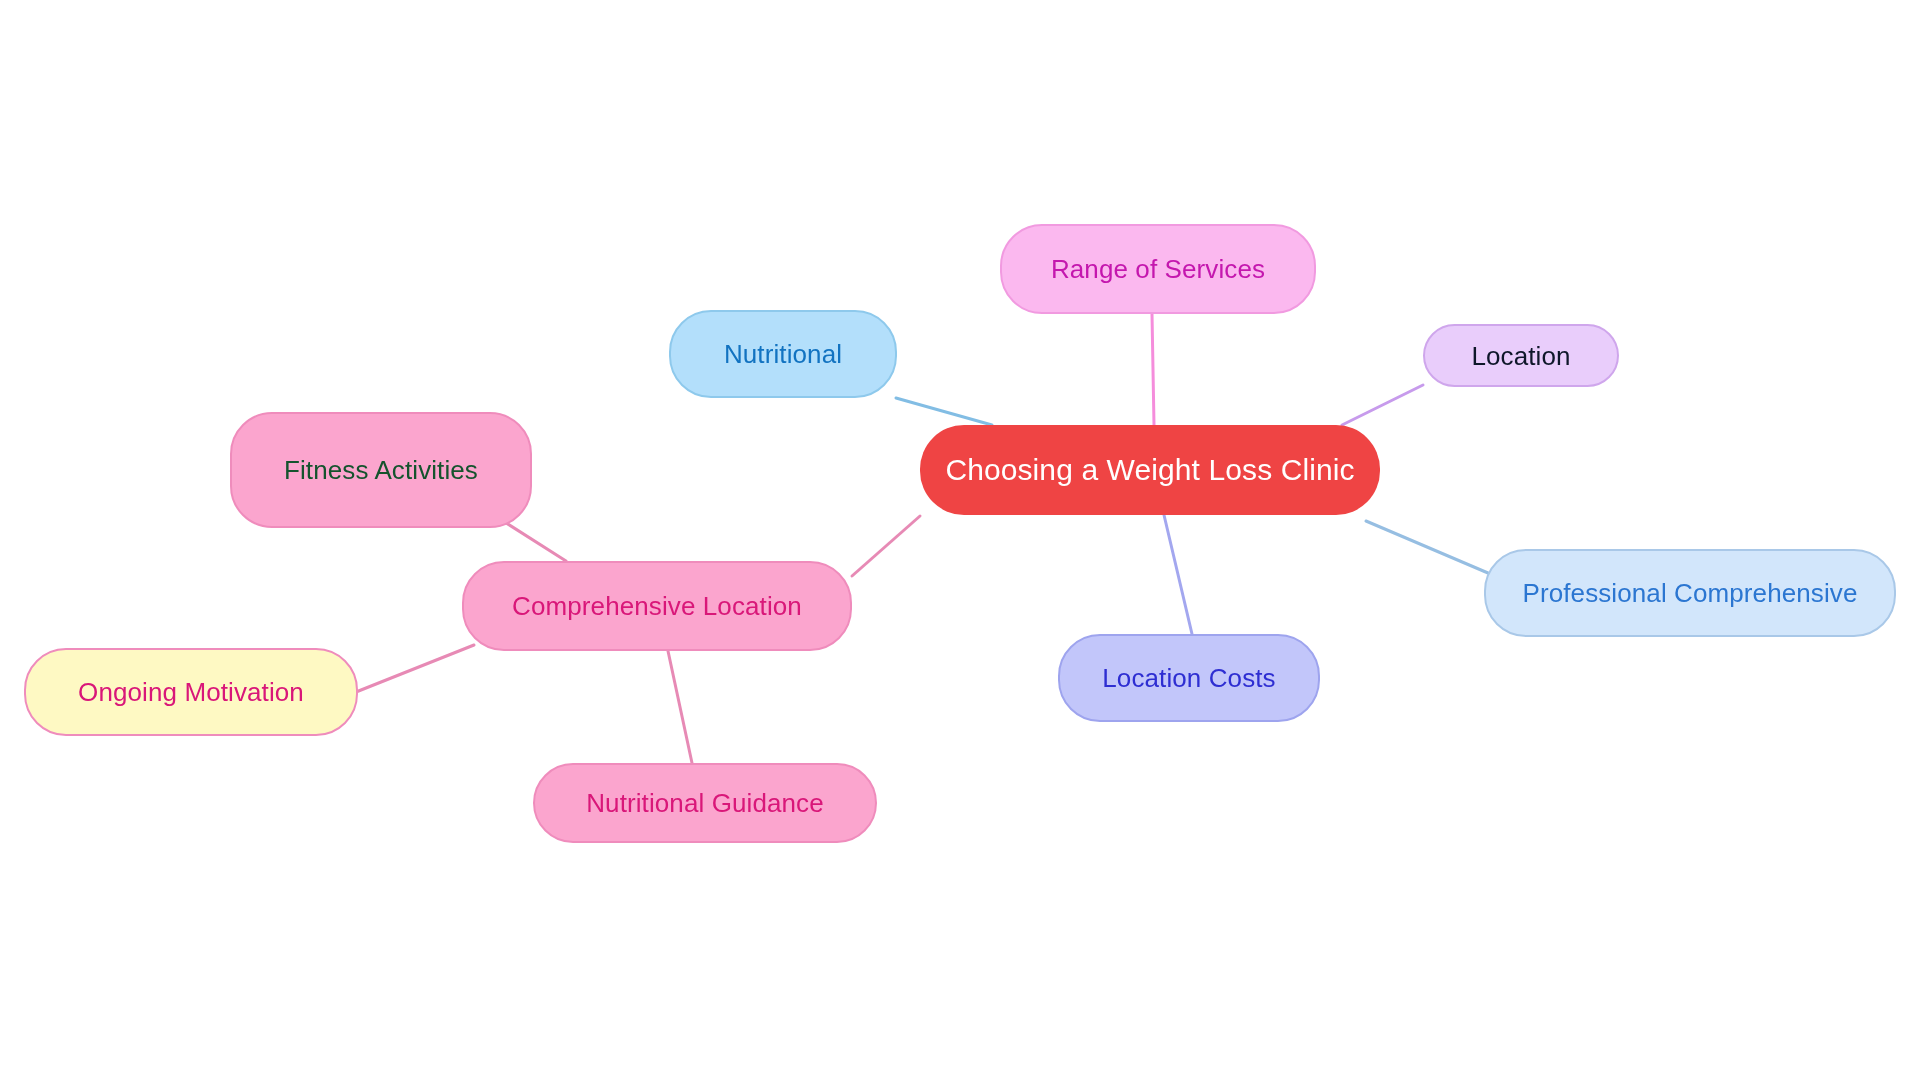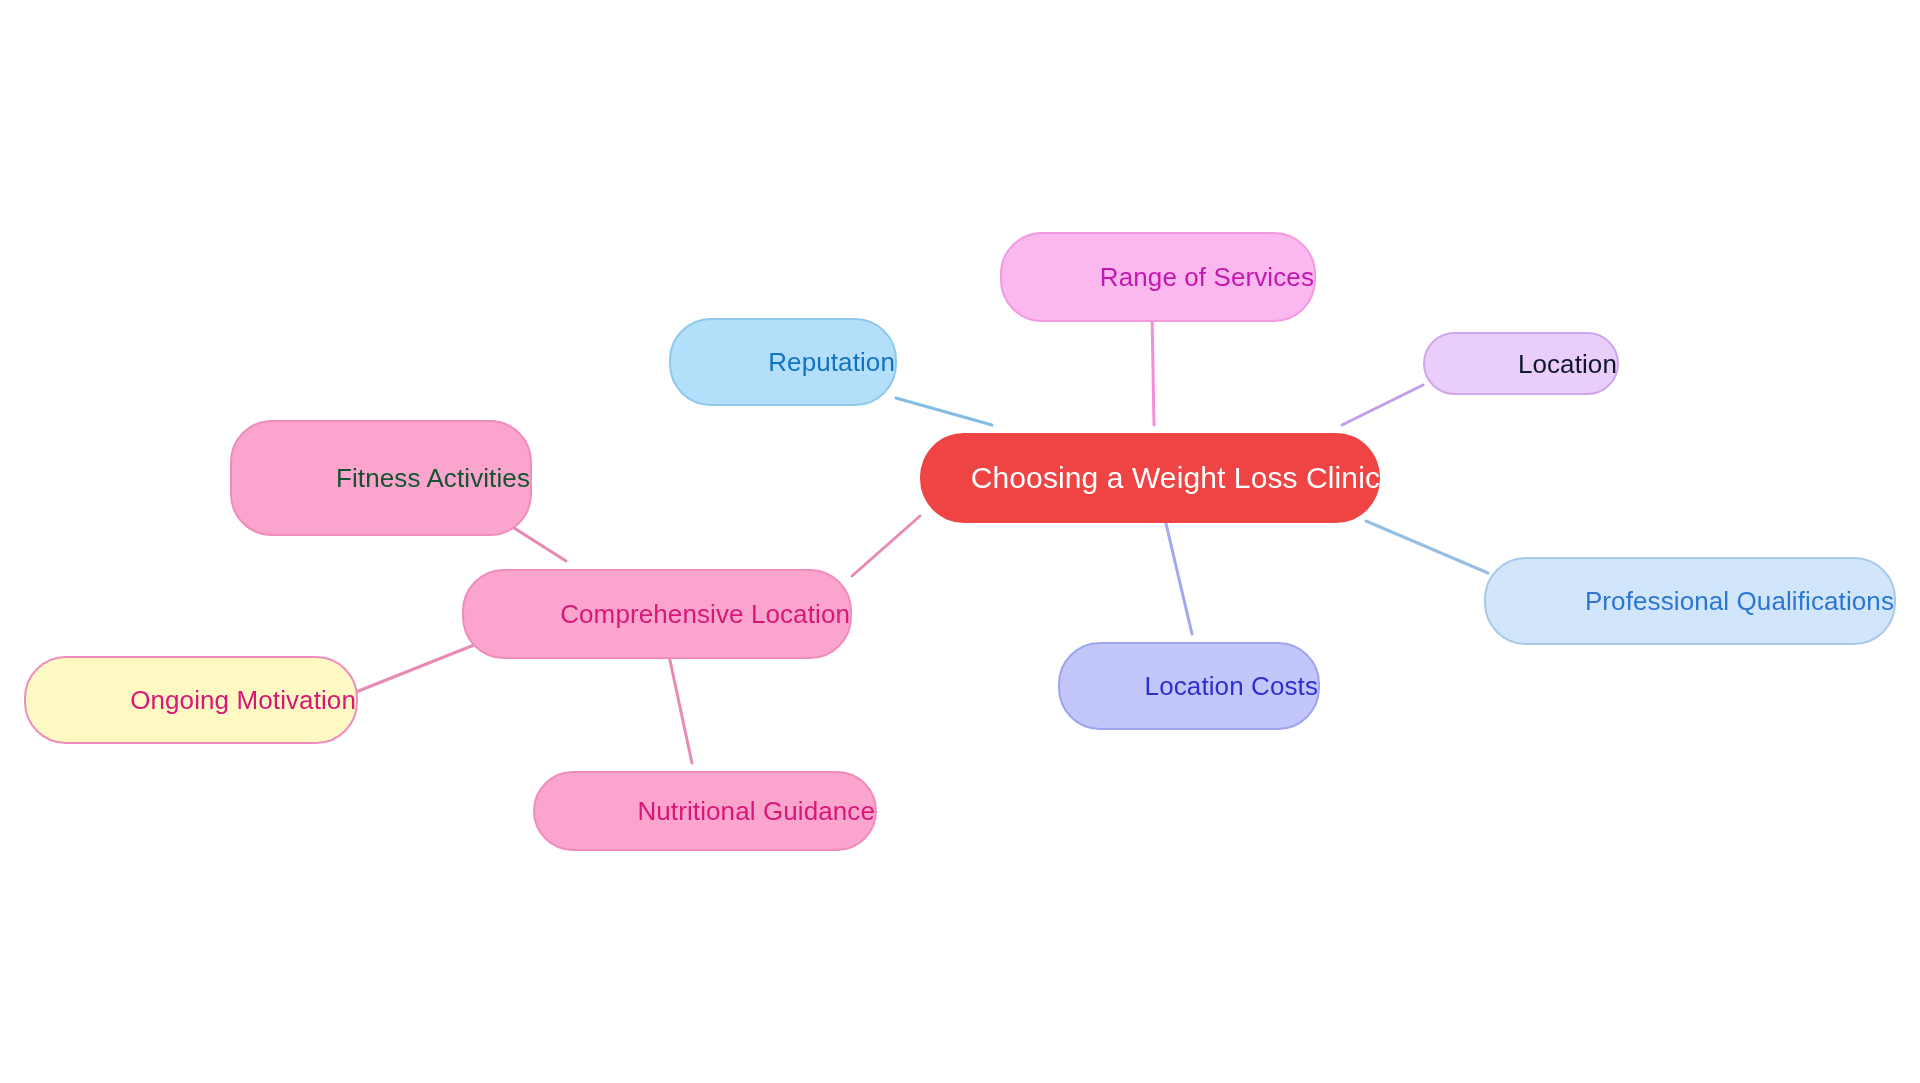--- a/index.html
+++ b/index.html
@@ -26,26 +26,25 @@
     top: 0;
     width: 1920px;
     height: 1083px;
     pointer-events: none;
   }
   .node {
     position: absolute;
     box-sizing: border-box;
     display: flex;
     align-items: center;
-    justify-content: flex-end;
+    justify-content: center;
     border-style: solid;
     border-width: 2px;
     white-space: nowrap;
     letter-spacing: 0.1px;
-    margin-top: 8px;
   }
   .node-label {
     display: block;
     line-height: 1;
   }
   .node-root {
     border-radius: 44px;
     border-width: 0;
     font-size: 30px;
     font-weight: 400;
@@ -74,27 +73,27 @@
     </svg>
 
   <div id="node-layer">
       <div class="node node-root" style="left: 920px; top: 425px; width: 460px; height: 90px; background: #ef4444; color: rgb(255, 255, 255); border-color: rgb(17, 22, 29);">
         <span class="node-label">Choosing a Weight Loss Clinic</span>
       </div>
       <div class="node node-branch" style="left: 1000px; top: 224px; width: 316px; height: 90px; background: rgb(251, 184, 239); color: rgb(196, 23, 174); border-color: rgb(241, 154, 224);">
         <span class="node-label">Range of Services</span>
       </div>
       <div class="node node-branch" style="left: 669px; top: 310px; width: 228px; height: 88px; background: rgb(179, 223, 251); color: rgb(18, 115, 193); border-color: rgb(142, 201, 236);">
-        <span class="node-label">Reputation</span>
+        <span class="node-label">Nutritional</span>
       </div>
       <div class="node node-branch" style="left: 1423px; top: 324px; width: 196px; height: 63px; background: rgb(233, 205, 251); color: #0f172a; border-color: rgb(207, 166, 236);">
         <span class="node-label">Location</span>
       </div>
       <div class="node node-branch" style="left: 1484px; top: 549px; width: 412px; height: 88px; background: rgb(210, 230, 251); color: rgb(43, 118, 209); border-color: rgb(169, 200, 232);">
-        <span class="node-label">Professional Qualifications</span>
+        <span class="node-label">Professional Comprehensive</span>
       </div>
       <div class="node node-branch" style="left: 1058px; top: 634px; width: 262px; height: 88px; background: rgb(194, 198, 250); color: rgb(46, 46, 210); border-color: rgb(158, 164, 238);">
         <span class="node-label">Location Costs</span>
       </div>
       <div class="node node-branch" style="left: 462px; top: 561px; width: 390px; height: 90px; background: rgb(251, 165, 206); color: rgb(217, 23, 121); border-color: rgb(239, 140, 188);">
         <span class="node-label">Comprehensive Location</span>
       </div>
       <div class="node node-branch" style="left: 230px; top: 412px; width: 302px; height: 116px; background: rgb(251, 165, 206); color: #14532d; border-color: rgb(239, 140, 188);">
         <span class="node-label">Fitness Activities</span>
       </div>

